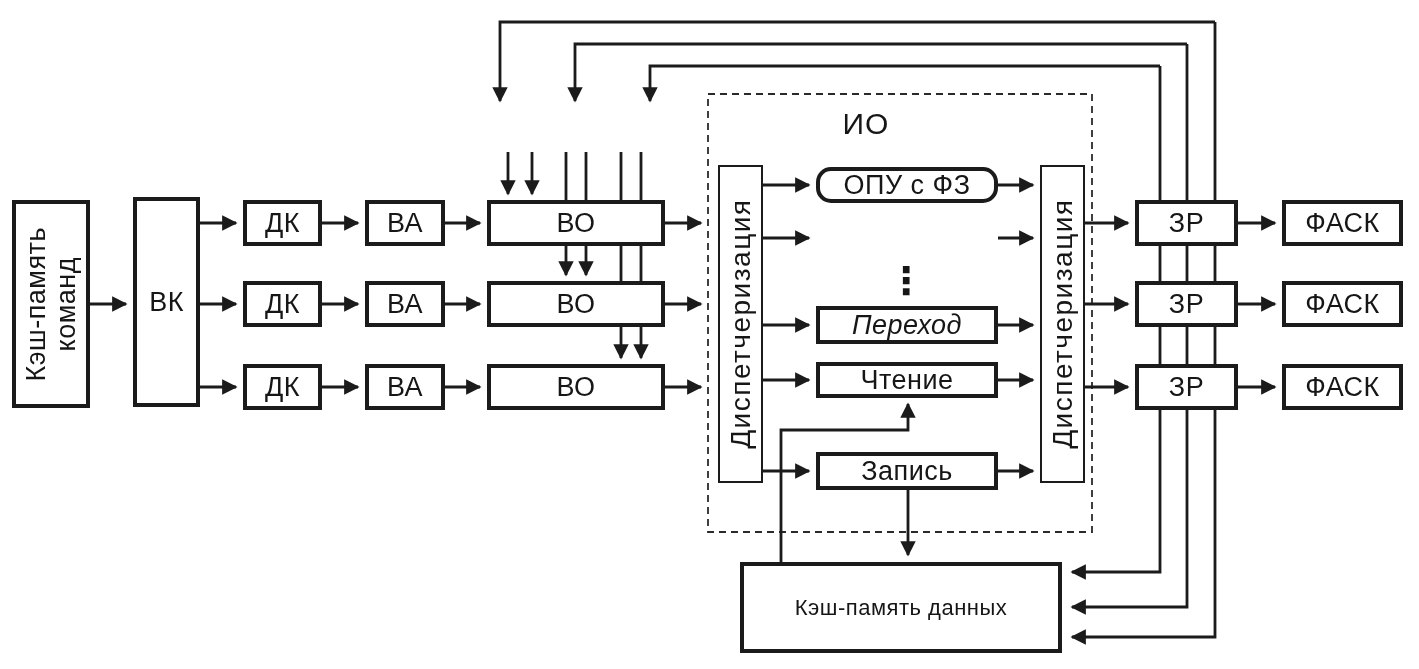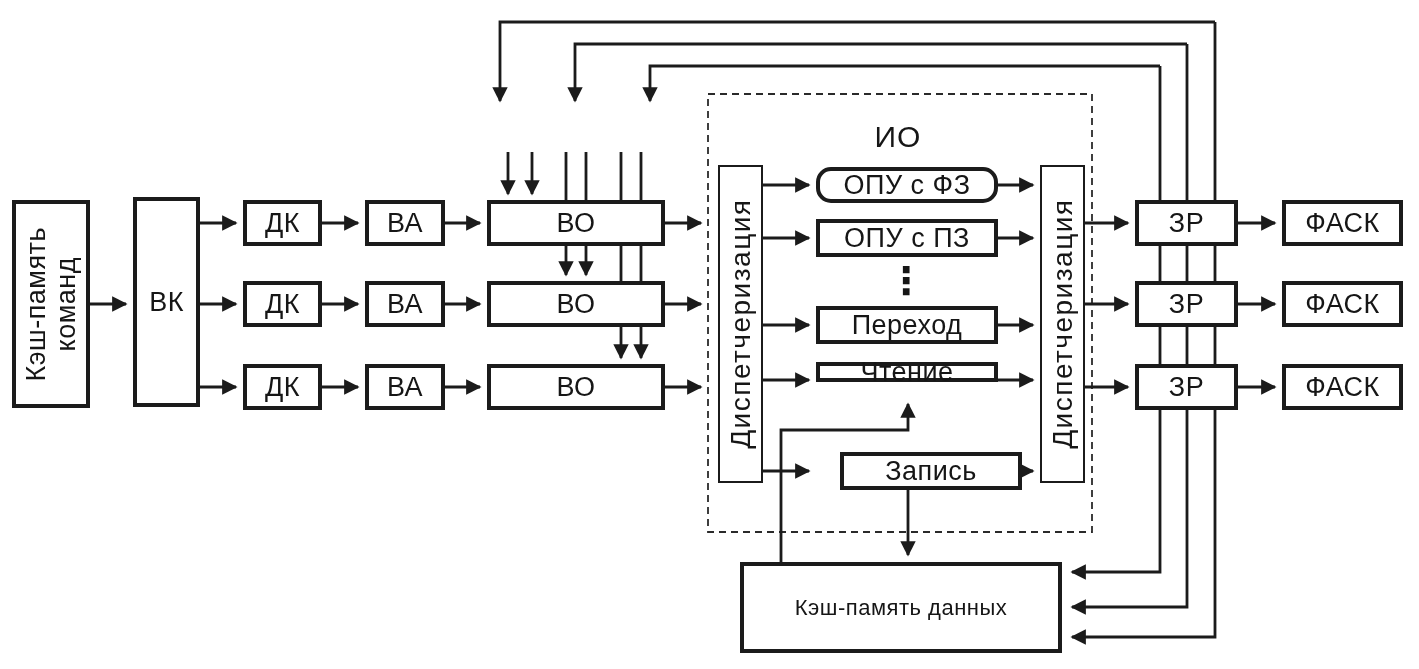--- a/index.html
+++ b/index.html
@@ -139,51 +139,48 @@
     <span>ВО</span>
     </div>
   <div class="box" style="left:487px;top:281px;width:178px;height:46px;">
     <span>ВО</span>
     </div>
   <div class="box" style="left:487px;top:364px;width:178px;height:46px;">
     <span>ВО</span>
     </div>
 
 
-  <div class="floating-label" style="left:852px;top:104px;width:92px;height:40px;margin-top:13px;">
+  <div class="floating-label" style="left:820px;top:104px;width:92px;height:40px;">
     <span>ИО</span>
   </div>
 
   <div class="box thin disp" style="left:718px;top:165px;width:45px;height:318px;">
     <div class="rot">
       <span>Диспетчеризация</span>
     </div>
   </div>
   <div class="box thin disp" style="left:1040px;top:165px;width:45px;height:318px;">
     <div class="rot">
       <span>Диспетчеризация</span>
     </div>
   </div>
 
   <div class="box" style="left:816px;top:167px;width:182px;height:36px;border-radius:15px;">
     <span>ОПУ с ФЗ</span>
     </div>
-  <div class="box" style="left:816px;top:219px;width:182px;height:38px;">
-    <span>ОПУ с ПЗ</span>
-    </div>
   <div class="ellipsis" style="left:888px;top:258px;width:36px;height:46px;">
     <span>⋮</span>
     </div>
-  <div class="box" style="left:816px;top:306px;width:182px;height:38px;">
+  <div class="box" style="left:816px;top:306px;width:182px;height:38px;font-style:italic;">
     <span>Переход</span>
     </div>
-  <div class="box" style="left:816px;top:362px;width:182px;height:20px;">
+  <div class="box" style="left:816px;top:362px;width:182px;height:36px;">
     <span>Чтение</span>
     </div>
-  <div class="box" style="left:816px;top:452px;width:182px;height:38px;margin-left:24px;">
+  <div class="box" style="left:816px;top:452px;width:182px;height:38px;">
     <span>Запись</span>
     </div>
 
   <div class="box" style="left:1135px;top:200px;width:103px;height:46px;">
     <span>ЗР</span>
     </div>
   <div class="box" style="left:1135px;top:281px;width:103px;height:46px;">
     <span>ЗР</span>
     </div>
   <div class="box" style="left:1135px;top:364px;width:103px;height:46px;">

